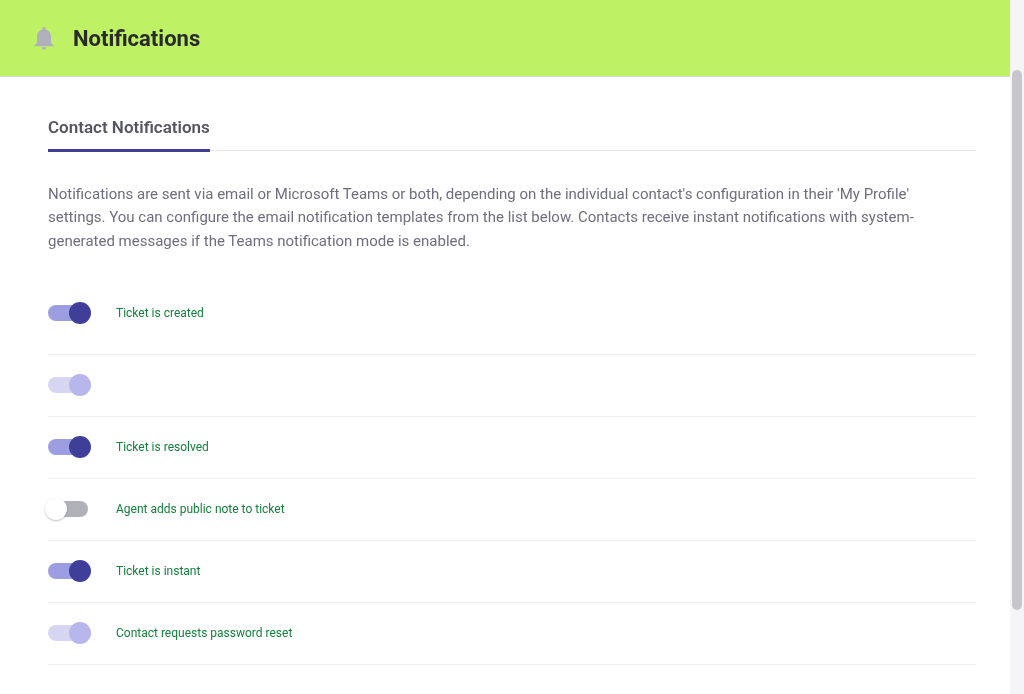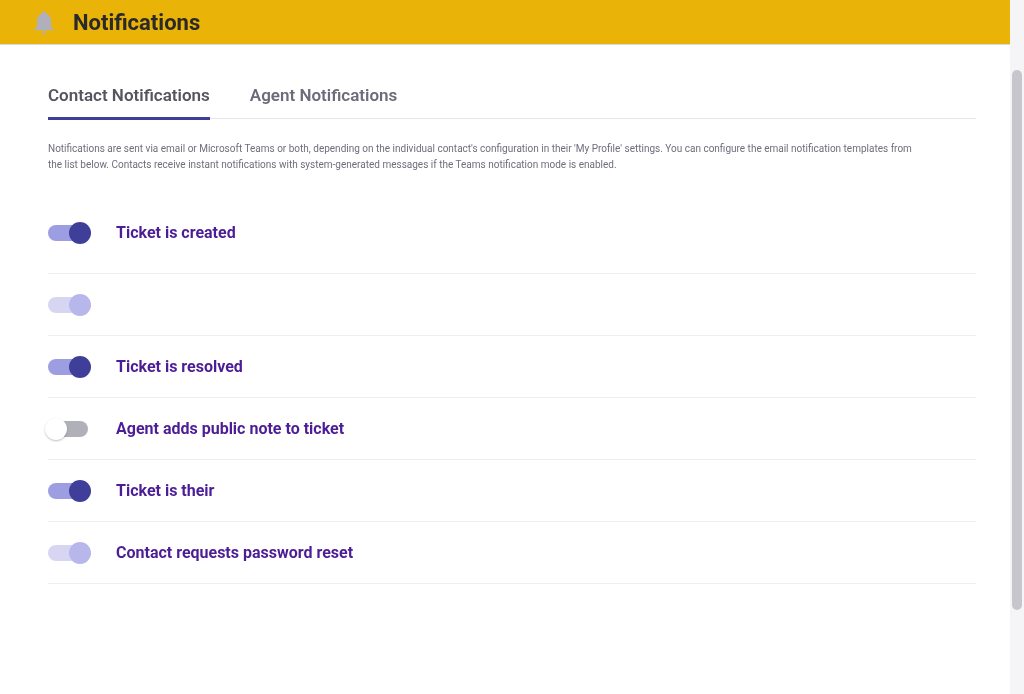--- a/index.html
+++ b/index.html
@@ -9,23 +9,23 @@
     }
     body {
       font-family: -apple-system, BlinkMacSystemFont, "Segoe UI", Roboto, Helvetica, Arial, sans-serif;
       background: #fff;
       width: 1024px;
       height: 694px;
       overflow: hidden;
       position: relative;
     }
     .header {
-      background: #eab308;
+      background: #bef264;
       border-bottom: 1px solid #d8d8e5;
-      padding: 8px 30px;
+      padding: 24px 30px;
       display: flex;
       align-items: center;
       gap: 15px;
     }
     .header-icon {
       width: 28px;
       height: 28px;
       color: #b0b0bd;
     }
     .header-title {
@@ -50,22 +50,22 @@
       color: #6b6b7a;
       cursor: pointer;
       border-bottom: 3px solid transparent;
       margin-bottom: -2px;
     }
     .tab.active {
       color: #555560;
       border-bottom: 3px solid #3f3f99;
     }
     .description {
-      margin-top: 22px;
-      font-size: 10px;
+      margin-top: 32px;
+      font-size: 15px;
       line-height: 1.55;
       color: #6e6e7e;
       max-width: 880px;
     }
     .settings-list {
       margin-top: 40px;
     }
     .setting-row {
       display: flex;
       align-items: center;
@@ -99,23 +99,23 @@
     .toggle.on-light { background: #d6d6f3; }
     .toggle.on-light .knob { right: -3px; background: #b7b7ec; }
     
     .toggle.off { background: #b0b0b8; }
     .toggle.off .knob {
       left: -3px;
       background: #ffffff;
       box-shadow: 0 1px 2px rgba(0,0,0,0.25);
     }
     .setting-label {
-      font-size: 16px;
-      font-weight: 700;
-      color: #4c1d95;
+      font-size: 12px;
+      font-weight: 400;
+      color: #15803d;
       cursor: pointer;
     }
     .scrollbar {
       position: absolute;
       right: 0;
       top: 0;
       bottom: 0;
       width: 14px;
       background: #f5f5f7;
     }
@@ -137,21 +137,20 @@
     <svg viewBox="0 0 24 24" fill="currentColor" width="28" height="28">
       <path d="M12 22c1.1 0 2-.9 2-2h-4c0 1.1.9 2 2 2zm6-6V11c0-3.07-1.63-5.64-4.5-6.32V4c0-.83-.67-1.5-1.5-1.5S10.5 3.17 10.5 4v.68C7.63 5.36 6 7.92 6 11v5l-2 2v1h16v-1l-2-2z"></path>
     </svg>
   </span>
   <h1 class="header-title">Notifications</h1>
 </div>
 
 <div class="content">
   <div class="tabs">
     <div class="tab active">Contact Notifications</div>
-    <div class="tab">Agent Notifications</div>
   </div>
 
   <p class="description">Notifications are sent via email or Microsoft Teams or both, depending on the individual contact's configuration in their 'My Profile' settings. You can configure the email notification templates from the list below. Contacts receive instant notifications with system-generated messages if the Teams notification mode is enabled.</p>
 
   <div class="settings-list">
 
     <div class="setting-row">
       <div class="toggle on-strong">
           <div class="knob"></div>
         </div>
@@ -175,21 +174,21 @@
       <div class="toggle off">
           <div class="knob"></div>
         </div>
       <a class="setting-label">Agent adds public note to ticket</a>
     </div>
 
     <div class="setting-row">
       <div class="toggle on-strong">
           <div class="knob"></div>
         </div>
-      <a class="setting-label">Ticket is their</a>
+      <a class="setting-label">Ticket is instant</a>
     </div>
 
 
     <div class="setting-row">
       <div class="toggle on-light">
           <div class="knob"></div>
         </div>
       <a class="setting-label">Contact requests password reset</a>
     </div>
 

